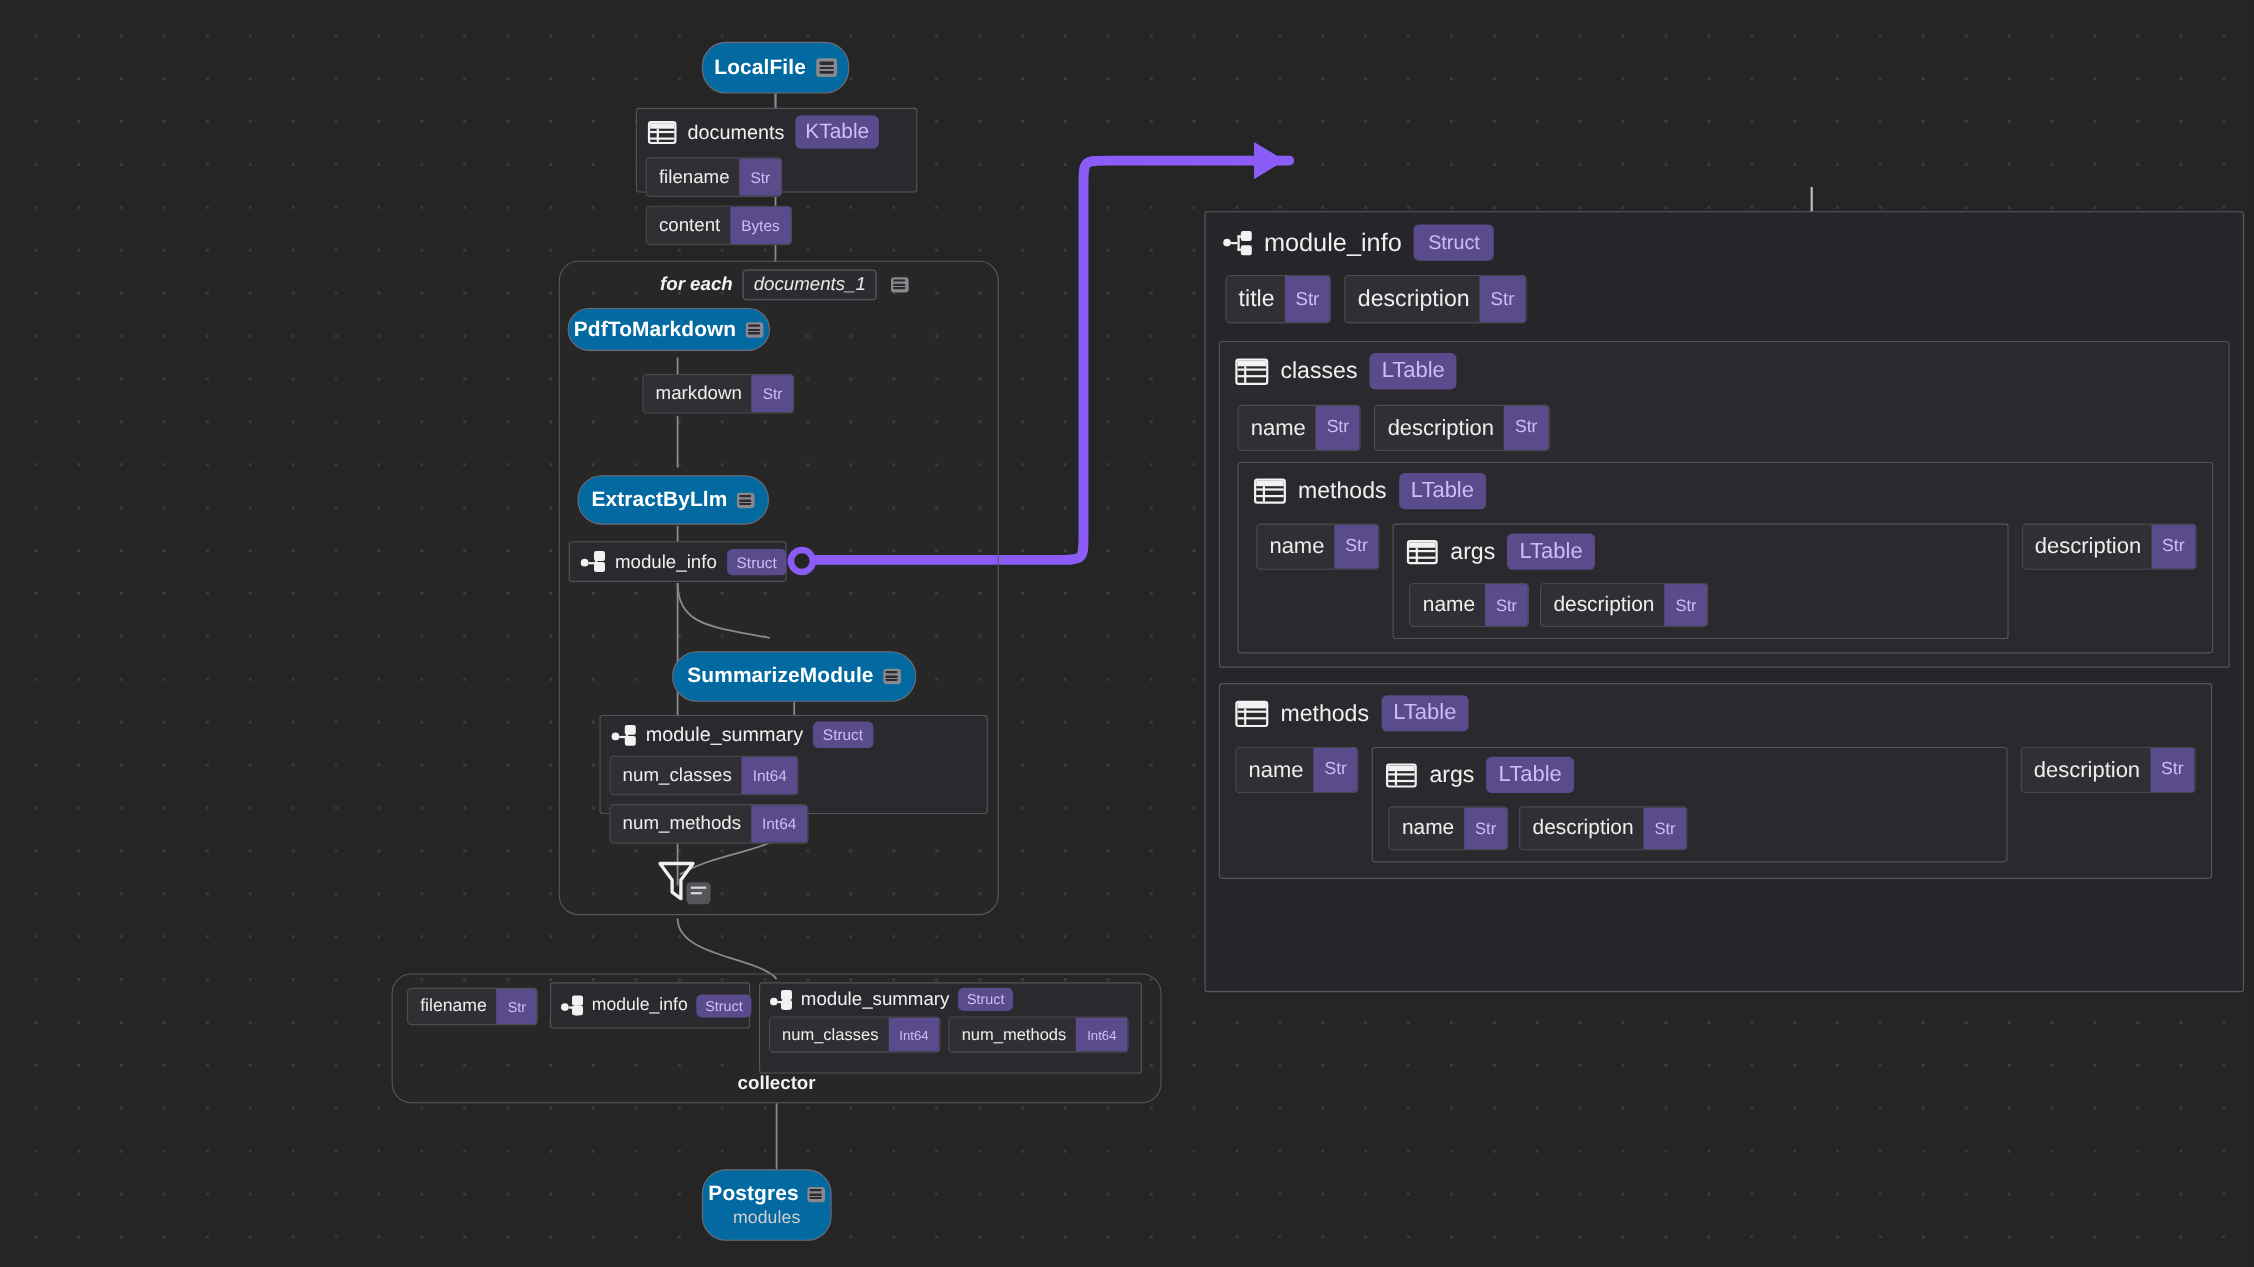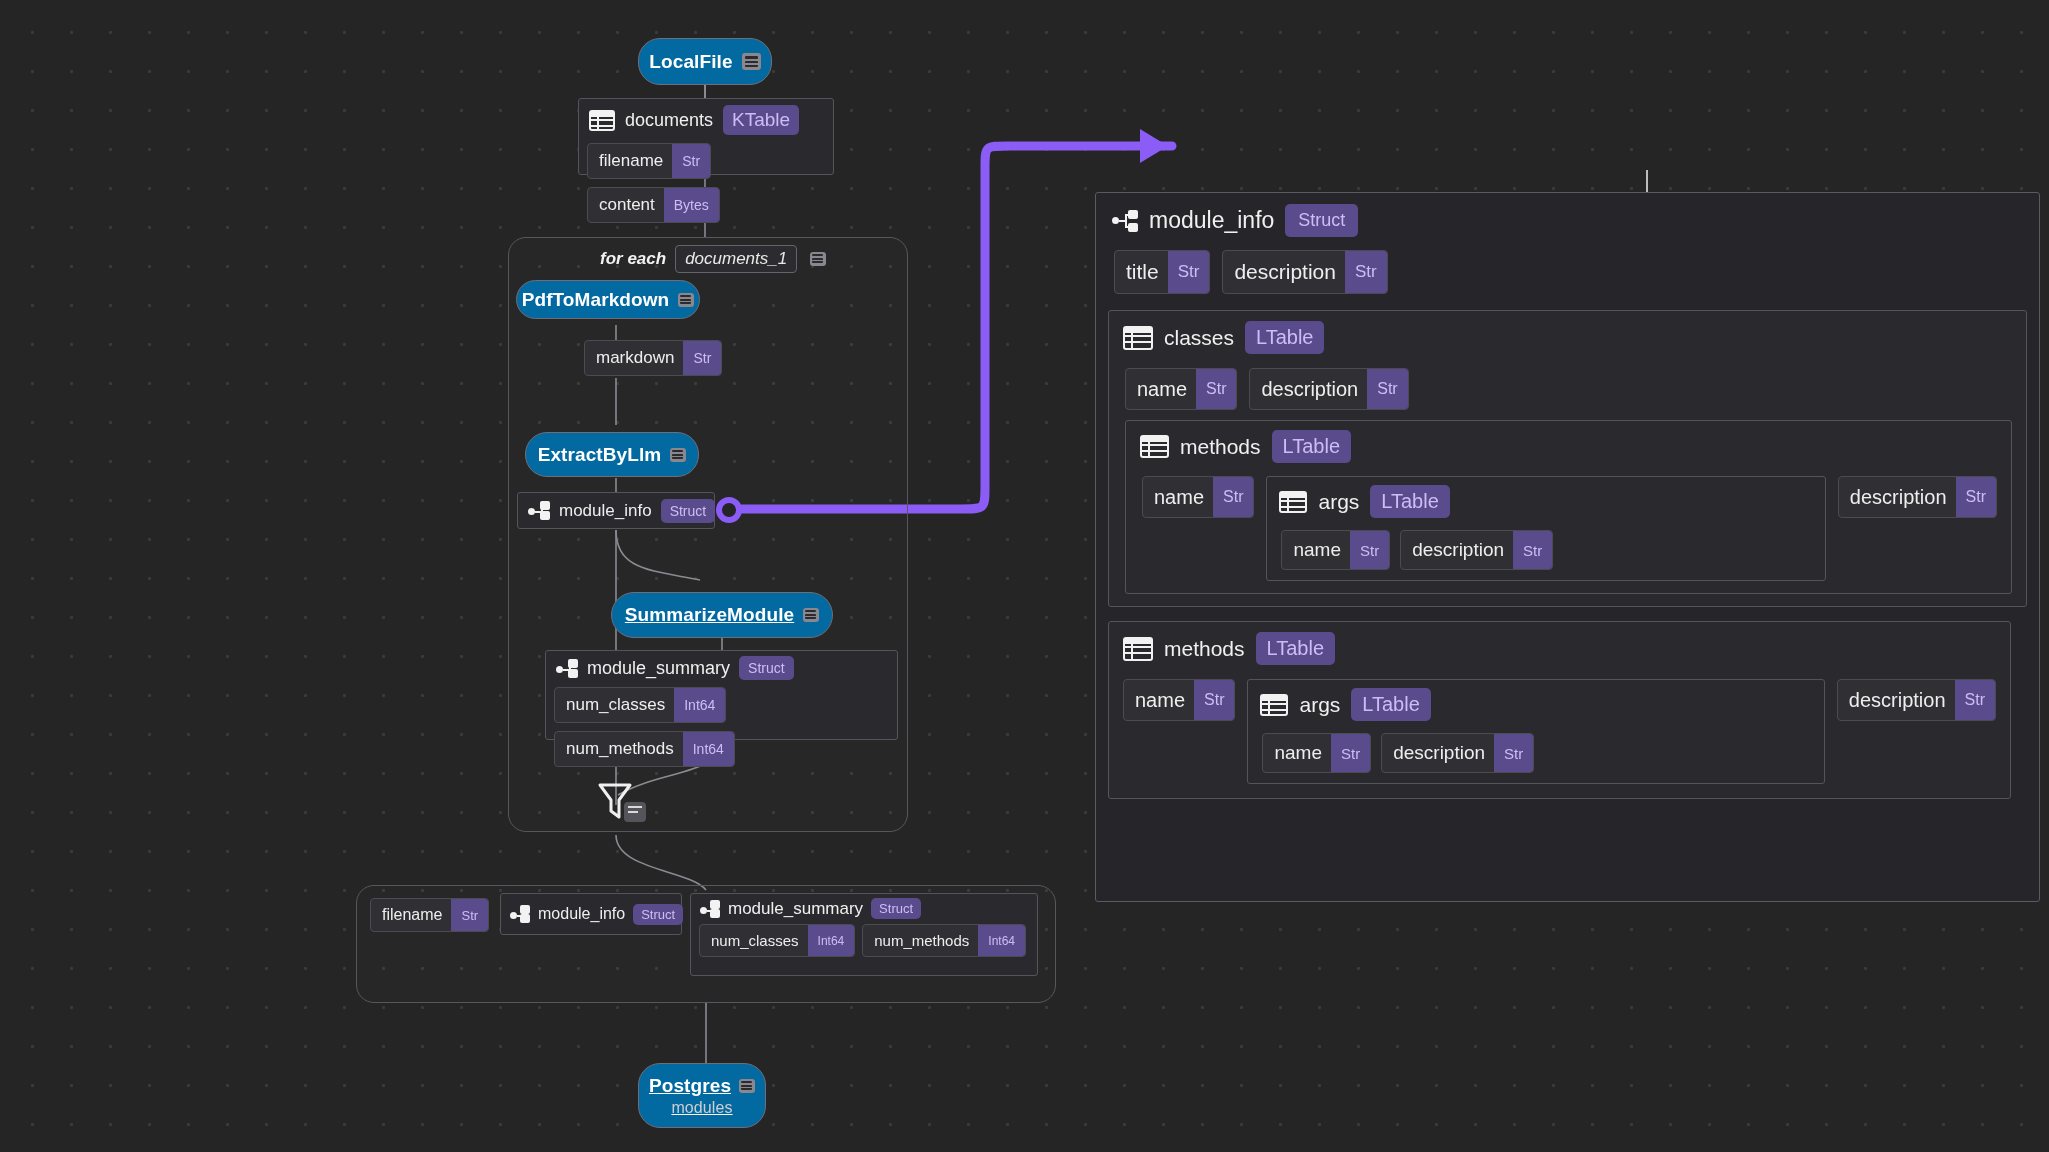--- a/index.html
+++ b/index.html
@@ -246,21 +246,21 @@
         <i class="a1"></i>
         <i class="a2"></i>
         <i class="b1"></i>
         <i class="b2"></i>
     </span>
     <span style="font-size:17px;color:#eee;">module_info</span>
     <span class="grp-badge" style="font-size:14px;padding:4px 9px;">Struct</span>
   </div>
   <div class="port" style="left:716px;top:497px;"></div>
 
-  <div class="abs node" style="left:611px;top:592px;width:222px;height:46px;border-radius:23px;text-decoration:underline;">
+  <div class="abs node" style="left:611px;top:592px;width:222px;height:46px;border-radius:23px;">
     <span class="node-title">SummarizeModule</span>
     <span class="doc-ico sm"></span>
   </div>
 
   <div class="abs grp" style="left:545px;top:650px;width:353px;height:90px;padding:0;">
     <div class="grp-head" style="padding:5px 10px;gap:9px;">
       <span class="struct-ico" style="width:22px;height:19px;">
         <i class="d"></i>
           <i class="h"></i>
           <i class="v"></i>
@@ -285,20 +285,21 @@
   </div>
 
   <div class="funnel abs" style="left:596px;top:780px;">
     <svg width="40" height="42" viewBox="0 0 40 42">
       <path d="M4 5 L34 5 L23 20 L23 37 L15 31 L15 20 Z" fill="none" stroke="#f0f0f0" stroke-width="3" stroke-linejoin="round"></path>
     </svg>
     <span class="badge"></span>
   </div>
 
   <div class="abs loopbox" style="left:356px;top:885px;width:700px;height:118px;"></div>
+  <div class="collector-label" style="left:356px;top:975px;width:700px;">collector</div>
 
   <div class="abs" style="left:370px;top:898px;">
     <span class="field" style="height:32px;">
       <span class="fname" style="font-size:16px;">filename</span>
       <span class="ftype" style="font-size:13px;">Str</span>
     </span>
   </div>
 
   <div class="abs grp" style="left:500px;top:893px;width:182px;height:42px;padding:0;display:flex;align-items:center;gap:8px;padding-left:9px;">
     <span class="struct-ico" style="width:20px;height:18px;">
@@ -333,21 +334,21 @@
         <span class="fname" style="font-size:15px;">num_classes</span>
         <span class="ftype" style="font-size:12px;">Int64</span>
       </span>
       <span class="field" style="height:31px;">
         <span class="fname" style="font-size:15px;">num_methods</span>
         <span class="ftype" style="font-size:12px;">Int64</span>
       </span>
     </div>
   </div>
 
-  <div class="abs node big node-col" style="left:638px;top:1063px;width:128px;height:65px;text-decoration:underline;">
+  <div class="abs node big node-col" style="left:638px;top:1063px;width:118px;height:65px;">
     <div style="display:flex;align-items:center;gap:8px;">
       <span class="node-title">Postgres</span>
       <span class="doc-ico sm"></span>
     </div>
     <span class="node-sub">modules</span>
   </div>
 
 
   <div class="caret" style="left:1646px;top:170px;height:28px;"></div>
 

